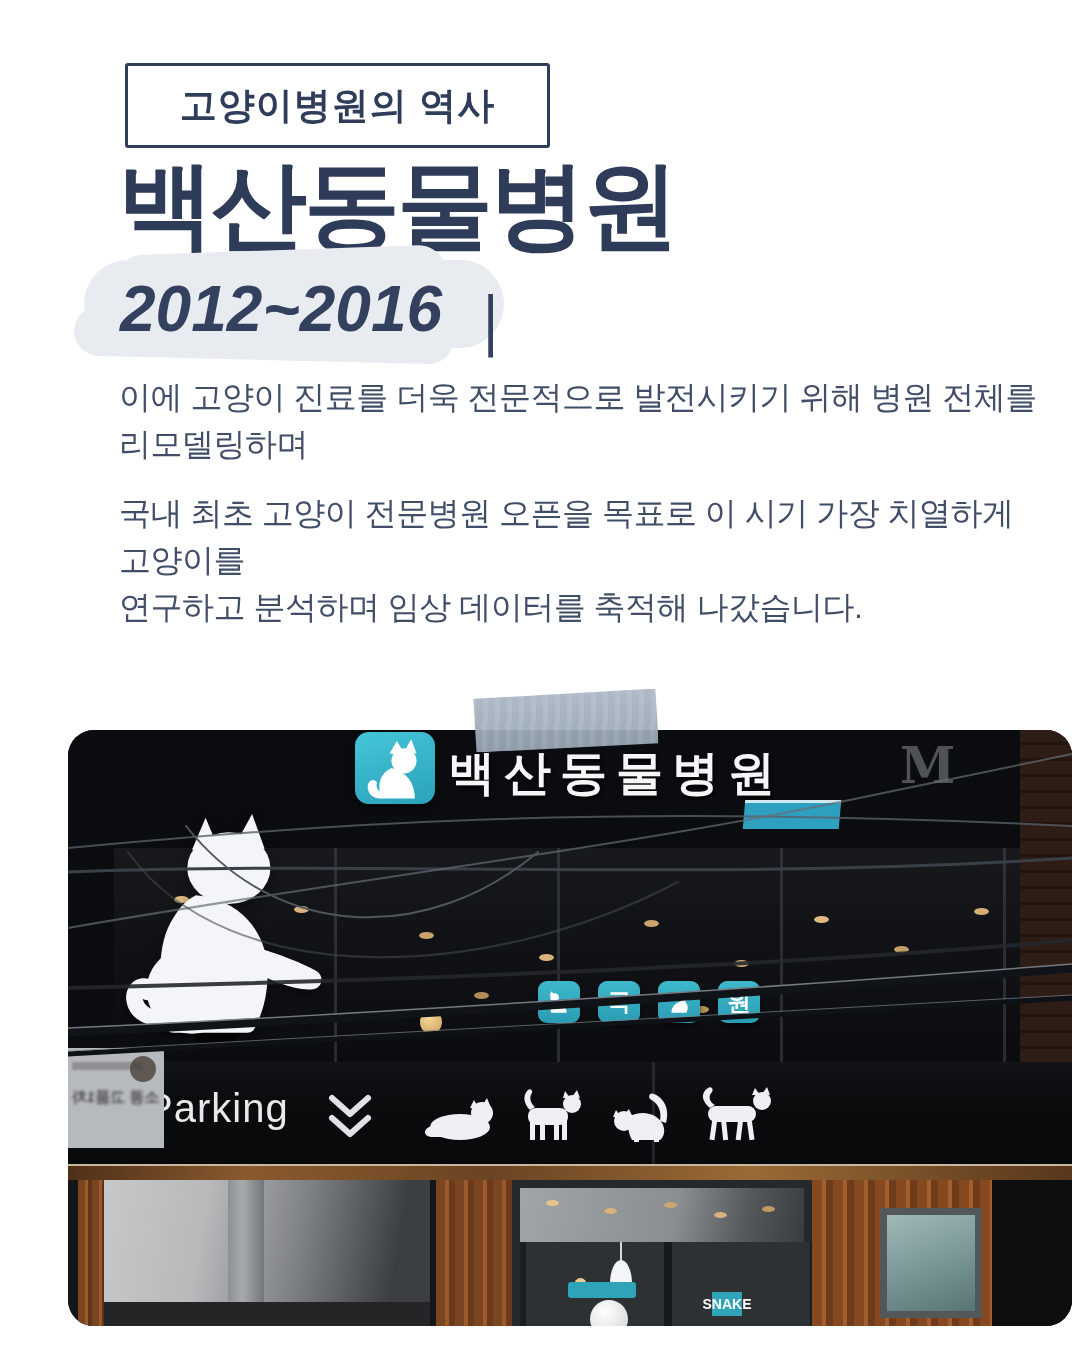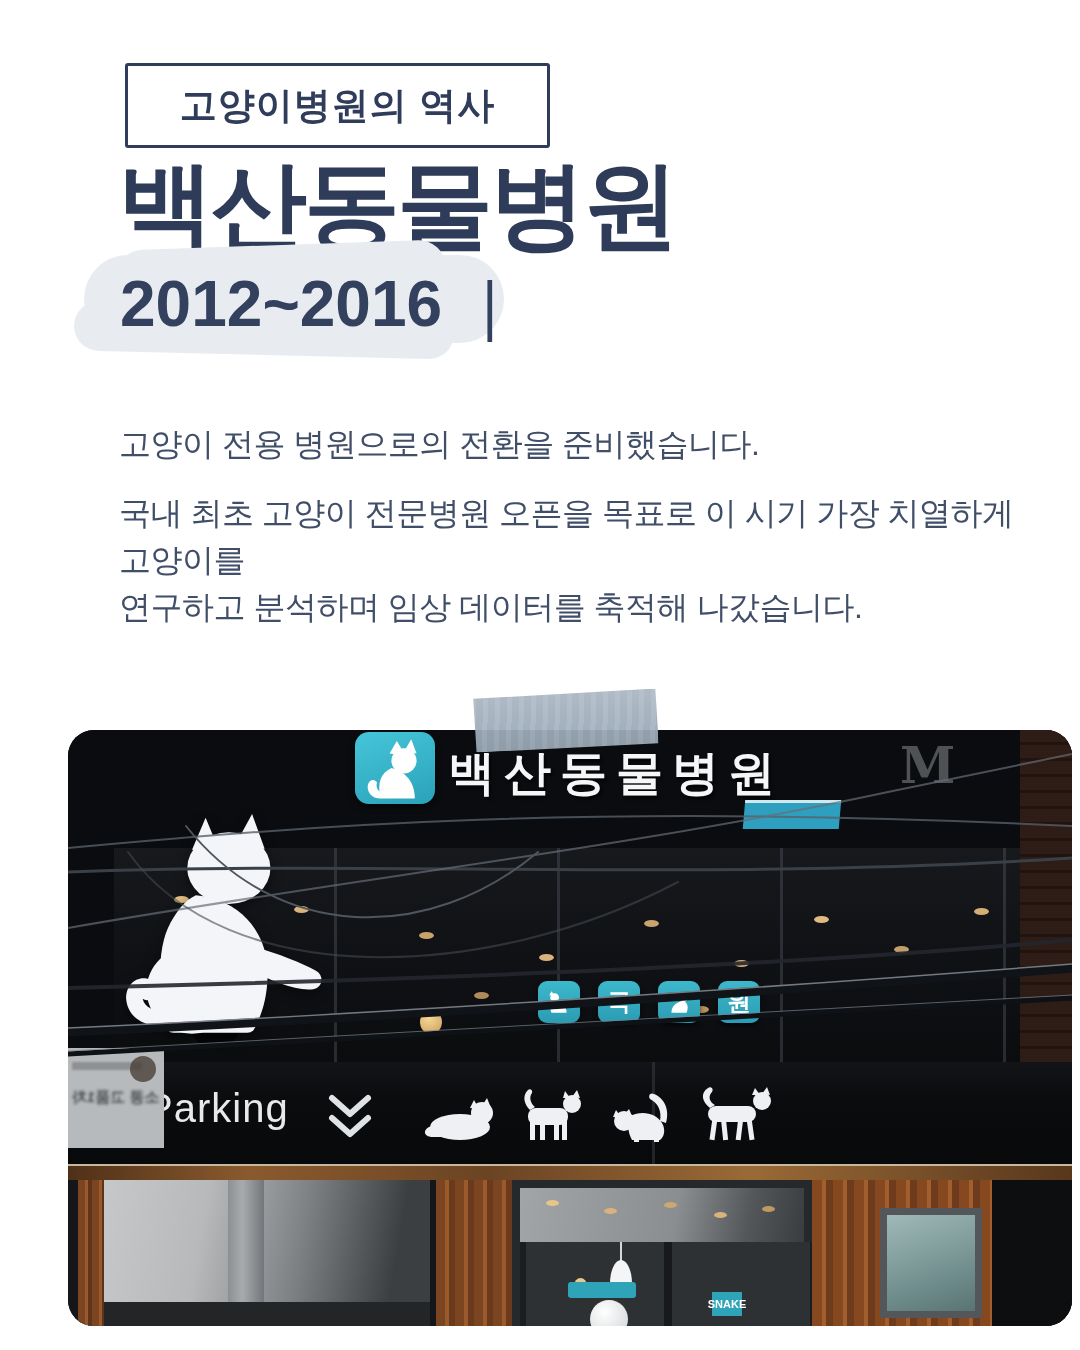--- a/index.html
+++ b/index.html
@@ -9,21 +9,21 @@
   
   .badge{position:absolute;left:93px;top:63px;width:419px;height:79px;border:3px solid #2f3c5a;
          border-radius:3px;display:flex;align-items:center;justify-content:center;
          font-size:37px;font-weight:700;color:#2f3c5a;letter-spacing:1px;background:#fff;}
 
   
   .title{position:absolute;left:86px;top:155px;font-size:96px;font-weight:900;color:#2e3b59;
          letter-spacing:-3px;line-height:1.05;}
 
   
-  .subtitle-row{position:absolute;left:58px;top:264px;height:80px;display:flex;align-items:center;}
+  .subtitle-row{position:absolute;left:58px;top:272px;height:80px;display:flex;align-items:flex-end;font-style:italic;}
   .period-wrap{position:relative;padding:6px 26px 6px 30px;}
   .hl{position:absolute;background:#e8ecf1;z-index:0;}
   .hl1{left:-6px;top:-6px;width:420px;height:88px;border-radius:46px;}
   .hl2{left:26px;top:-16px;width:330px;height:54px;border-radius:30px;transform:rotate(-2deg);}
   .hl3{left:-16px;top:44px;width:380px;height:50px;border-radius:28px;transform:rotate(1.4deg);}
   .period{position:relative;z-index:1;font-size:64px;font-weight:800;color:#33415f;letter-spacing:0px;}
   .separator{font-size:58px;font-weight:300;color:#33415f;margin:0 22px 0 14px;transform:scaleY(1.15);}
   .location{font-size:64px;font-weight:800;color:#33415f;letter-spacing:-1px;}
 
   
@@ -114,21 +114,21 @@
         border-left:6px solid #1b1d20;border-right:6px solid #1b1d20;}
   .door-split{position:absolute;left:138px;top:0;width:8px;height:84px;background:#17191c;}
   .lamp-cord{position:absolute;left:94px;top:0;width:2px;height:20px;background:#d5d7d9;}
   .lamp-teardrop{position:absolute;left:84px;top:18px;width:22px;height:38px;background:#f4f5f6;
         border-radius:50% 50% 50% 50%/62% 62% 38% 38%;}
   .warm-bulb{position:absolute;left:48px;top:36px;width:13px;height:16px;border-radius:50%;background:#e9c98f;}
   .lamp-globe{position:absolute;left:64px;top:58px;width:38px;height:38px;border-radius:50%;
         background:radial-gradient(circle at 38% 32%,#ffffff,#cfd1d3);}
   .teal-pill{position:absolute;left:42px;top:40px;width:68px;height:16px;border-radius:3px;background:#2fa3b8;}
   .snake-sign{position:absolute;left:186px;top:50px;width:30px;height:24px;background:#2fa3b8;
-        display:flex;align-items:center;justify-content:center;color:#fff;font-size:11px;font-weight:700;}
+        display:flex;align-items:center;justify-content:center;color:#fff;font-size:14px;font-weight:700;}
 </style>
 </head>
 <body>
 
 <div class="page">
 
   <div class="badge">
     <span>고양이병원의 역사</span>
   </div>
 
@@ -139,22 +139,21 @@
       <div class="hl hl2"></div>
       <div class="hl hl3"></div>
       <div class="hl hl1"></div>
       <span class="period">2012~2016</span>
     </div>
     <span class="separator">|</span>
   </div>
 
   <div class="paragraphs">
     <p class="para">
-      <br>
-      <span>고양이 전용 병원으로의 전환을 준비했습니다.</span>
+      <span>이에 고양이 진료를 더욱 전문적으로 발전시키기 위해 병원 전체를 리모델링하며</span><br>
     </p>
     <p class="para">
       <span>국내 최초 고양이 전문병원 오픈을 목표로 이 시기 가장 치열하게 고양이를</span><br>
       <span>연구하고 분석하며 임상 데이터를 축적해 나갔습니다.</span>
     </p>
   </div>
 
   <div class="tape"></div>
 
   <figure class="photo" style="margin:0">

